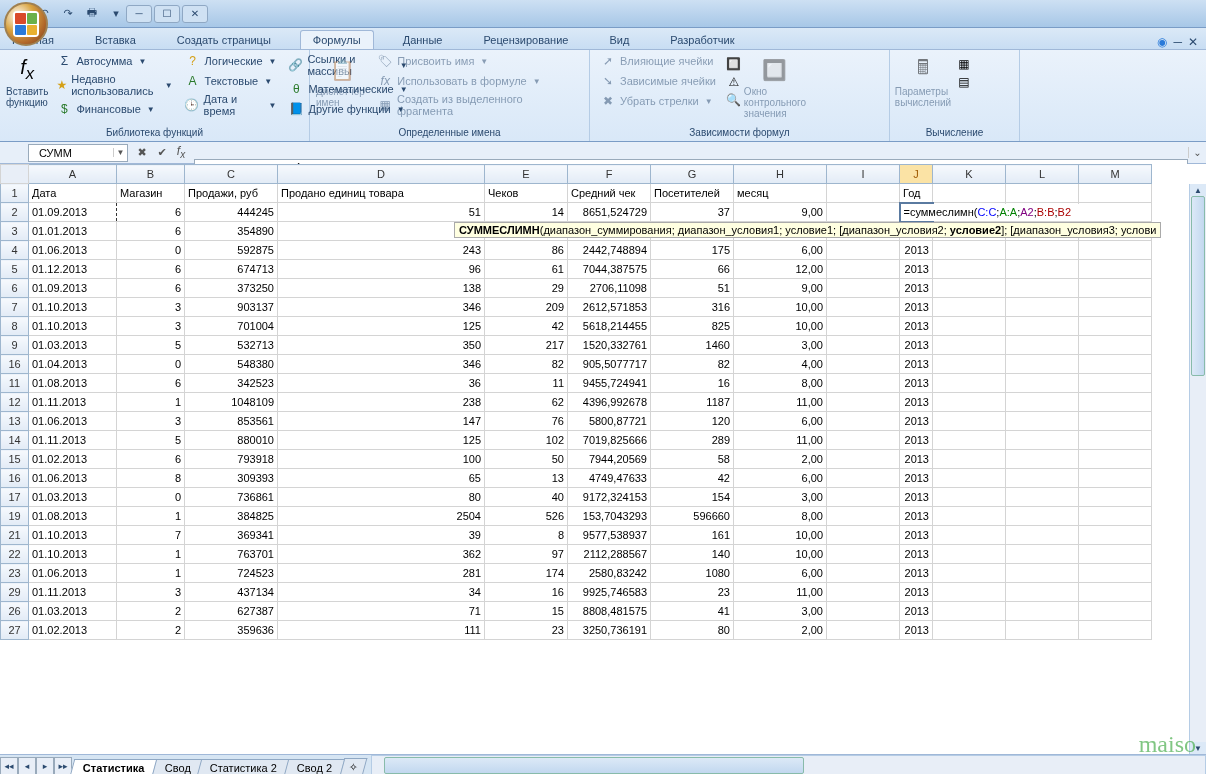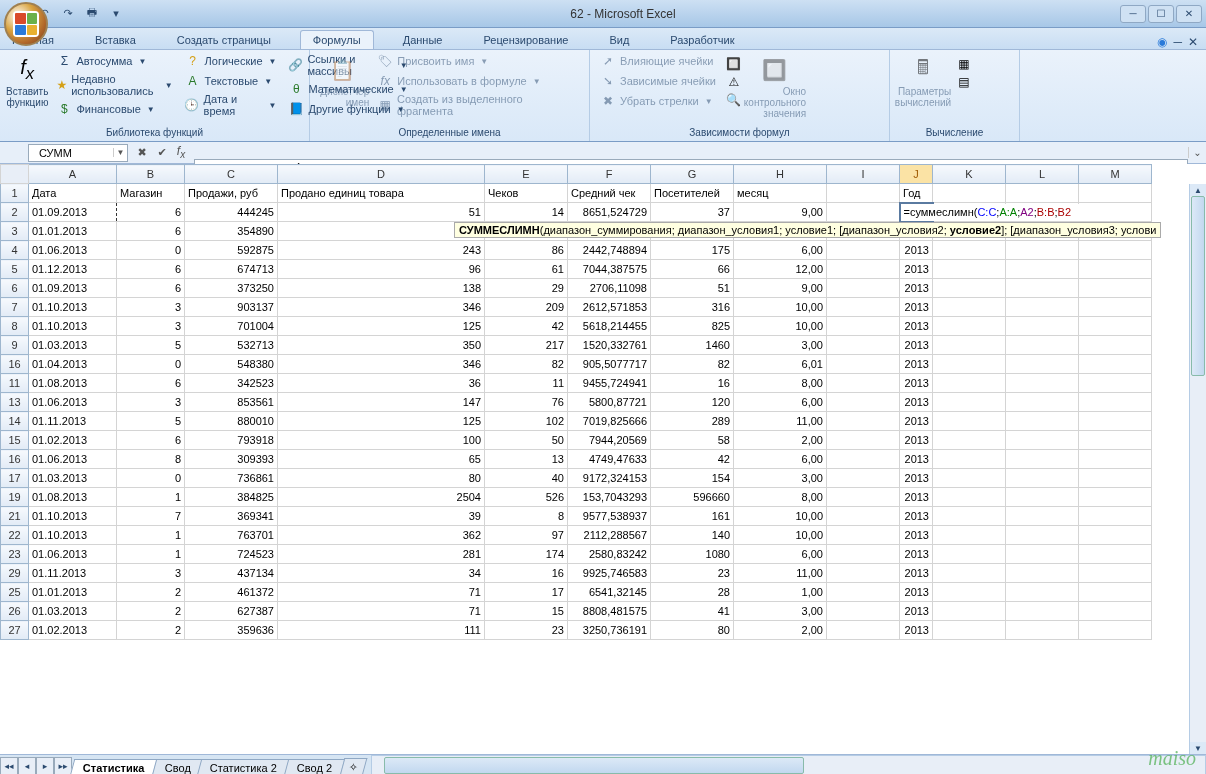--- a/index.html
+++ b/index.html
@@ -26,21 +26,21 @@
 .ribbon-tab.active { background: #eaf2fb; border: 1px solid #a0b8d8; border-bottom: none; border-radius: 3px 3px 0 0; }
 .ribbon-help { margin-left: auto; display: flex; gap: 6px; padding-right: 8px; color:#2b4a6f; font-size:12px;}
 
 
 .ribbon { height: 92px; background: linear-gradient(#eaf2fb,#d9e8f8); display: flex; border-bottom: 1px solid #7a9cc6; }
 .ribbon-group { border-right: 1px solid #b5cce5; padding: 2px 6px; display: flex; flex-direction: column; height:100%; }
 .ribbon-group-content { flex: 1; display: flex; align-items: flex-start; gap: 4px; }
 .ribbon-group-label { text-align: center; font-size: 10px; color: #2b4a6f; padding-bottom: 1px; }
 .rb-big { display: flex; flex-direction: column; align-items: center; width: 54px; padding-top: 2px; cursor:pointer;}
 .rb-big-icon { width: 32px; height: 32px; display:flex;align-items:center;justify-content:center;font-size:20px; }
-.rb-big-label { font-size: 10px; text-align: right; color: #2b4a6f; line-height: 1.1; }
+.rb-big-label { font-size: 10px; text-align: left; color: #2b4a6f; line-height: 1.1; }
 .rb-big.disabled { opacity: 0.5; }
 .rb-col { display: flex; flex-direction: column; gap: 2px; }
 .rb-small { display: flex; align-items: center; gap: 4px; font-size: 11px; color: #2b4a6f; padding: 1px 4px; cursor:pointer;}
 .rb-small.disabled { opacity: 0.5; }
 .rb-small-icon { width: 16px; height: 16px; display:inline-flex;align-items:center;justify-content:center;font-size:12px; }
 .dd-arrow { font-size: 8px; color: #2b4a6f; margin-left: 2px; }
 
 
 .formula-row { height: 22px; background: #e7eff9; display: flex; align-items: center; border-bottom: 1px solid #a0b8d8; }
 .namebox { width: 100px; margin-left: 28px; display: flex; align-items: center; border: 1px solid #9ab; background: #fff; height: 18px; }
@@ -79,34 +79,33 @@
 .hscroll-area { height: 22px; display: flex; background: #d6e5f3; border-top: 1px solid #a0b8d8; }
 .sheet-nav { display: flex; align-items: center; }
 .sheet-nav-btn { width: 18px; height: 18px; border: 1px solid #9ab; background: #e8eef7; display:flex;align-items:center;justify-content:center;font-size:9px;color:#2b4a6f;}
 .sheet-tabs { display: flex; align-items: flex-end; }
 .sheet-tab { padding: 2px 10px; font-size: 11px; background: #e0e8f2; border: 1px solid #8fa8c4; border-bottom: none; transform: skewX(-15deg); margin-right: -2px; }
 .sheet-tab span { display:inline-block; transform: skewX(15deg); }
 .sheet-tab.active { background: #fff; font-weight: bold; }
 .sheet-tab.new { padding: 2px 6px; }
 .hscroll { flex: 1; background: #e8eef7; margin-left: 8px; position: relative; border:1px solid #b5cce5;}
 .hscroll-thumb { position:absolute; top:1px; bottom:1px; left:12px; width:420px; background: linear-gradient(#dce9f7,#c2d8ef); border:1px solid #8ba; border-radius:2px;}
-.watermark { position: absolute; bottom: 4px; right: 10px; font-size: 20px; font-style: italic; color: #4caf50; font-family: cursive; opacity:0.7; }
+.watermark { position: absolute; bottom: 16px; right: 10px; font-size: 24px; color: #4caf50; font-family: cursive; opacity:0.7; }
 </style>
 </head>
 <body>
 
 <div class="titlebar">
   <div class="qat">
     <span class="qat-btn">💾</span>
     <span class="qat-btn">↶</span>
     <span class="qat-btn">↷</span>
     <span class="qat-btn">🖶</span>
     <span class="qat-btn">▾</span>
   </div>
-  <div class="title-text">62 - Microsoft Excel</div>
   <div class="win-controls">
     <div class="win-btn">─</div>
     <div class="win-btn">☐</div>
     <div class="win-btn">✕</div>
   </div>
 </div>
 
 <div class="office-btn">
   <div class="office-btn-inner">
       <span></span>
@@ -472,21 +471,21 @@
         </tr>
         <tr>
           <th class="rowhdr">16</th>
           <td class="l">01.04.2013</td>
           <td class="">0</td>
           <td class="">548380</td>
           <td class="">346</td>
           <td class="">82</td>
           <td class="">905,5077717</td>
           <td class="">82</td>
-          <td class="">6,01</td>
+          <td class="">4,00</td>
           <td class=""></td>
           <td class="">2013</td>
           <td class=""></td>
           <td class=""></td>
           <td class=""></td>
         </tr>
         <tr>
           <th class="rowhdr">11</th>
           <td class="l">01.08.2013</td>
           <td class="">6</td>
@@ -496,20 +495,36 @@
           <td class="">9455,724941</td>
           <td class="">16</td>
           <td class="">8,00</td>
           <td class=""></td>
           <td class="">2013</td>
           <td class=""></td>
           <td class=""></td>
           <td class=""></td>
         </tr>
         <tr>
+          <th class="rowhdr">12</th>
+          <td class="l">01.11.2013</td>
+          <td class="">1</td>
+          <td class="">1048109</td>
+          <td class="">238</td>
+          <td class="">62</td>
+          <td class="">4396,992678</td>
+          <td class="">1187</td>
+          <td class="">11,00</td>
+          <td class=""></td>
+          <td class="">2013</td>
+          <td class=""></td>
+          <td class=""></td>
+          <td class=""></td>
+        </tr>
+        <tr>
           <th class="rowhdr">13</th>
           <td class="l">01.06.2013</td>
           <td class="">3</td>
           <td class="">853561</td>
           <td class="">147</td>
           <td class="">76</td>
           <td class="">5800,87721</td>
           <td class="">120</td>
           <td class="">6,00</td>
           <td class=""></td>
@@ -656,36 +671,20 @@
           <td class="">9925,746583</td>
           <td class="">23</td>
           <td class="">11,00</td>
           <td class=""></td>
           <td class="">2013</td>
           <td class=""></td>
           <td class=""></td>
           <td class=""></td>
         </tr>
         <tr>
-          <th class="rowhdr">25</th>
-          <td class="l">01.01.2013</td>
-          <td class="">2</td>
-          <td class="">461372</td>
-          <td class="">71</td>
-          <td class="">17</td>
-          <td class="">6541,32145</td>
-          <td class="">28</td>
-          <td class="">1,00</td>
-          <td class=""></td>
-          <td class="">2013</td>
-          <td class=""></td>
-          <td class=""></td>
-          <td class=""></td>
-        </tr>
-        <tr>
           <th class="rowhdr">26</th>
           <td class="l">01.03.2013</td>
           <td class="">2</td>
           <td class="">627387</td>
           <td class="">71</td>
           <td class="">15</td>
           <td class="">8808,481575</td>
           <td class="">41</td>
           <td class="">3,00</td>
           <td class=""></td>

